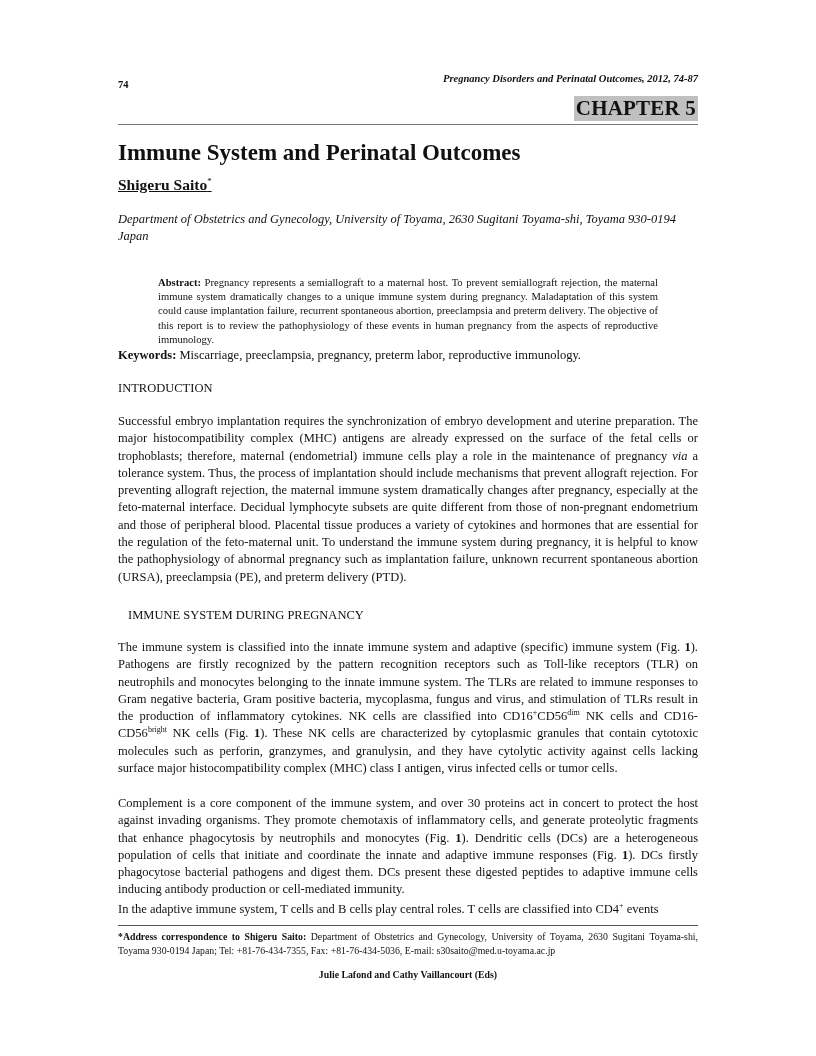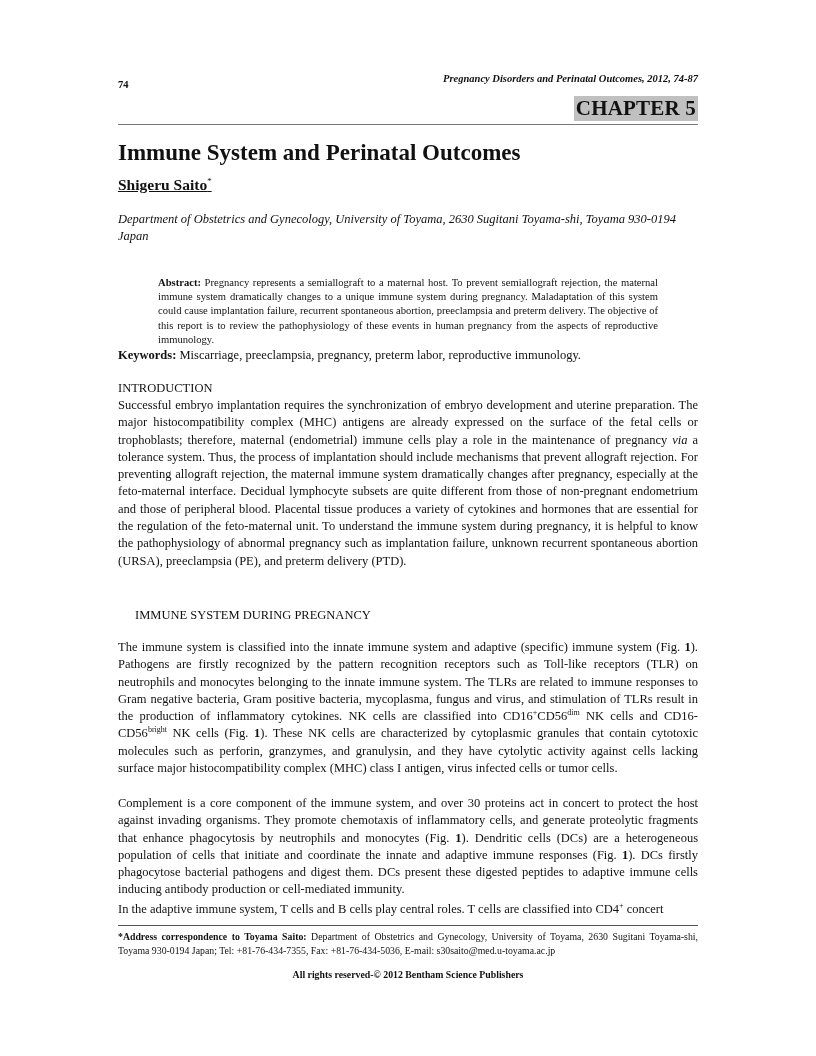--- a/index.html
+++ b/index.html
@@ -11,23 +11,23 @@
   .chapter { position: absolute; right: 0; top: 0; background: #c0c0c0; font-weight: bold; font-size: 21px; padding: 0 2px; line-height: 25px; letter-spacing: 0.2px; }
   .title { position: absolute; top: 140px; left: 118px; font-size: 23px; font-weight: bold; }
   .author { position: absolute; top: 176px; left: 118px; font-size: 15.5px; font-weight: bold; text-decoration: underline; }
   .author sup { font-size: 9px; font-weight: normal; }
   .affil { position: absolute; top: 211px; left: 118px; width: 580px; font-size: 12.5px; font-style: italic; line-height: 17px; }
   .abstract { position: absolute; top: 260px; left: 158px; width: 500px; font-size: 10.6px; line-height: 14.2px; text-align: justify; margin-top: 16px; }
   .abstract b { font-weight: bold; }
   .keywords { position: absolute; top: 348px; left: 118px; width: 580px; font-size: 12.5px; font-family: Liberation Serif, serif; }
   h2 { margin: 0; font-size: 12.5px; font-weight: normal; }
   .h-intro { position: absolute; top: 381px; left: 118px; }
-  .h-immune { position: absolute; top: 608px; left: 135px; }
+  .h-immune { position: absolute; top: 608px; left: 128px; }
   p.body { margin: 0; position: absolute; left: 118px; width: 580px; font-size: 12.5px; line-height: 17.3px; text-align: justify; }
-  .p1 { top: 397px; }
+  .p1 { top: 413px; }
   .p2 { top: 639px; }
   .p3 { top: 795px; font-family: Liberation Serif, serif; }
   .p4 { top: 901px; }
   sup.s { font-size: 8px; line-height: 0; }
   .footnote-rule { position: absolute; top: 925px; left: 118px; width: 580px; border-top: 1px solid #555; }
   .footnote { position: absolute; top: 930px; left: 118px; width: 580px; font-size: 9.8px; line-height: 13.5px; text-align: justify; }
   .footer { position: absolute; top: 968px; left: 118px; width: 580px; text-align: center; font-size: 9.8px; font-weight: bold; line-height: 13px; }
 </style>
 </head>
 <body>
@@ -54,21 +54,21 @@
 <h2 class="h-intro">INTRODUCTION</h2>
 
 <p class="body p1"><span>Successful embryo implantation requires the synchronization of embryo development and uterine preparation. The major histocompatibility complex (MHC) antigens are already expressed on the surface of the fetal cells or trophoblasts; therefore, maternal (endometrial) immune cells play a role in the maintenance of pregnancy </span><i>via</i><span> a tolerance system. Thus, the process of implantation should include mechanisms that prevent allograft rejection. For preventing allograft rejection, the maternal immune system dramatically changes after pregnancy, especially at the feto-maternal interface. Decidual lymphocyte subsets are quite different from those of non-pregnant endometrium and those of peripheral blood. Placental tissue produces a variety of cytokines and hormones that are essential for the regulation of the feto-maternal unit. To understand the immune system during pregnancy, it is helpful to know the pathophysiology of abnormal pregnancy such as implantation failure, unknown recurrent spontaneous abortion (URSA), preeclampsia (PE), and preterm delivery (PTD).</span></p>
 
 <h2 class="h-immune">IMMUNE SYSTEM DURING PREGNANCY</h2>
 
 <p class="body p2"><span>The immune system is classified into the innate immune system and adaptive (specific) immune system (Fig. </span><b>1</b><span>). Pathogens are firstly recognized by the pattern recognition receptors such as Toll-like receptors (TLR) on neutrophils and monocytes belonging to the innate immune system. The TLRs are related to immune responses to Gram negative bacteria, Gram positive bacteria, mycoplasma, fungus and virus, and stimulation of TLRs result in the production of inflammatory cytokines. NK cells are classified into CD16</span><sup class="s">+</sup><span>CD56</span><sup class="s">dim</sup><span> NK cells and CD16-CD56</span><sup class="s">bright</sup><span> NK cells (Fig. </span><b>1</b><span>). These NK cells are characterized by cytoplasmic granules that contain cytotoxic molecules such as perforin, granzymes, and granulysin, and they have cytolytic activity against cells lacking surface major histocompatibility complex (MHC) class I antigen, virus infected cells or tumor cells.</span></p>
 
 <p class="body p3"><span>Complement is a core component of the immune system, and over 30 proteins act in concert to protect the host against invading organisms. They promote chemotaxis of inflammatory cells, and generate proteolytic fragments that enhance phagocytosis by neutrophils and monocytes (Fig. </span><b>1</b><span>). Dendritic cells (DCs) are a heterogeneous population of cells that initiate and coordinate the innate and adaptive immune responses (Fig. </span><b>1</b><span>). DCs firstly phagocytose bacterial pathogens and digest them. DCs present these digested peptides to adaptive immune cells inducing antibody production or cell-mediated immunity.</span></p>
 
-<p class="body p4"><span>In the adaptive immune system, T cells and B cells play central roles. T cells are classified into CD4</span><sup class="s">+</sup><span> concert</span></p>
+<p class="body p4"><span>In the adaptive immune system, T cells and B cells play central roles. T cells are classified into CD4</span><sup class="s">+</sup><span> events</span></p>
 
 <div class="footnote-rule"></div>
 
-<div class="footnote"><b>*Address correspondence to Toyama Saito:</b><span> Department of Obstetrics and Gynecology, University of Toyama, 2630 Sugitani Toyama-shi, Toyama 930-0194 Japan; Tel: +81-76-434-7355, Fax: +81-76-434-5036, E-mail: s30saito@med.u-toyama.ac.jp</span></div>
+<div class="footnote"><b>*Address correspondence to Shigeru Saito:</b><span> Department of Obstetrics and Gynecology, University of Toyama, 2630 Sugitani Toyama-shi, Toyama 930-0194 Japan; Tel: +81-76-434-7355, Fax: +81-76-434-5036, E-mail: s30saito@med.u-toyama.ac.jp</span></div>
 
 <div class="footer">
-  <div>All rights reserved-© 2012 Bentham Science Publishers</div>
+  <div>Julie Lafond and Cathy Vaillancourt (Eds)</div>
 </div>
 
 </body></html>

